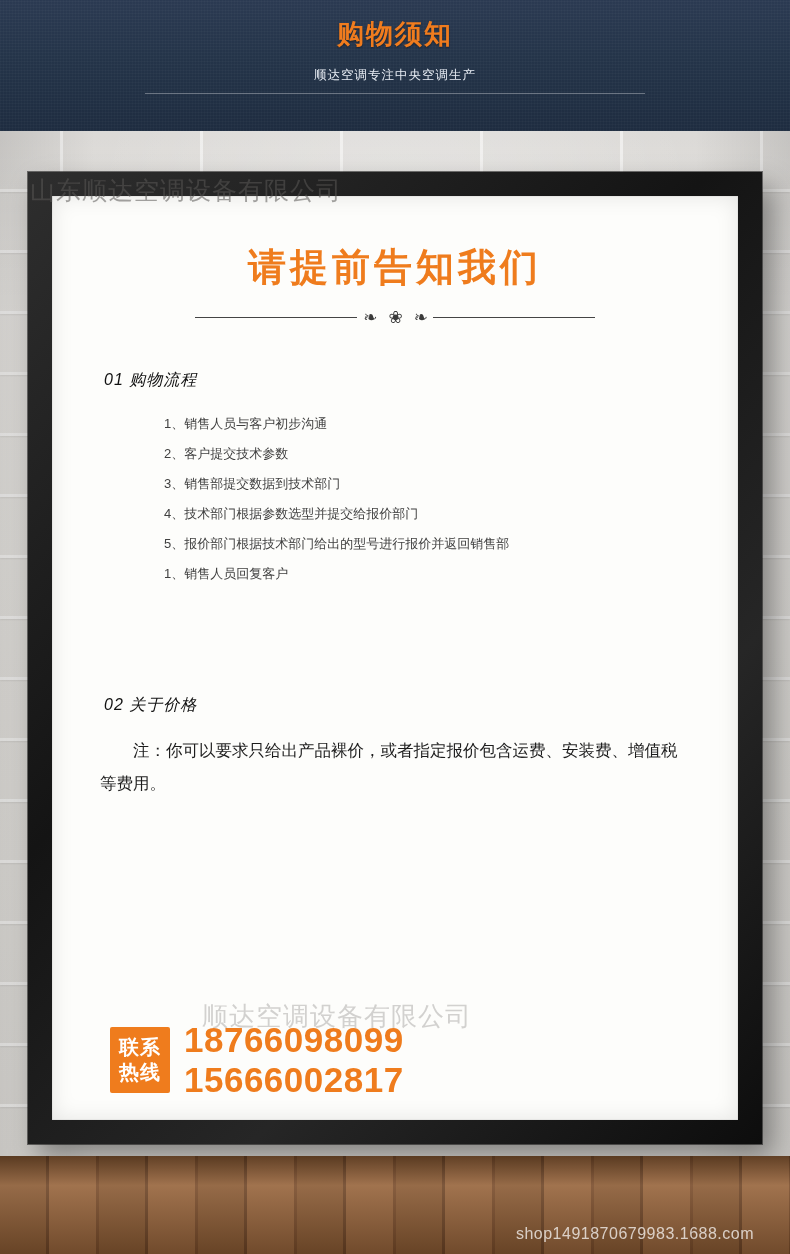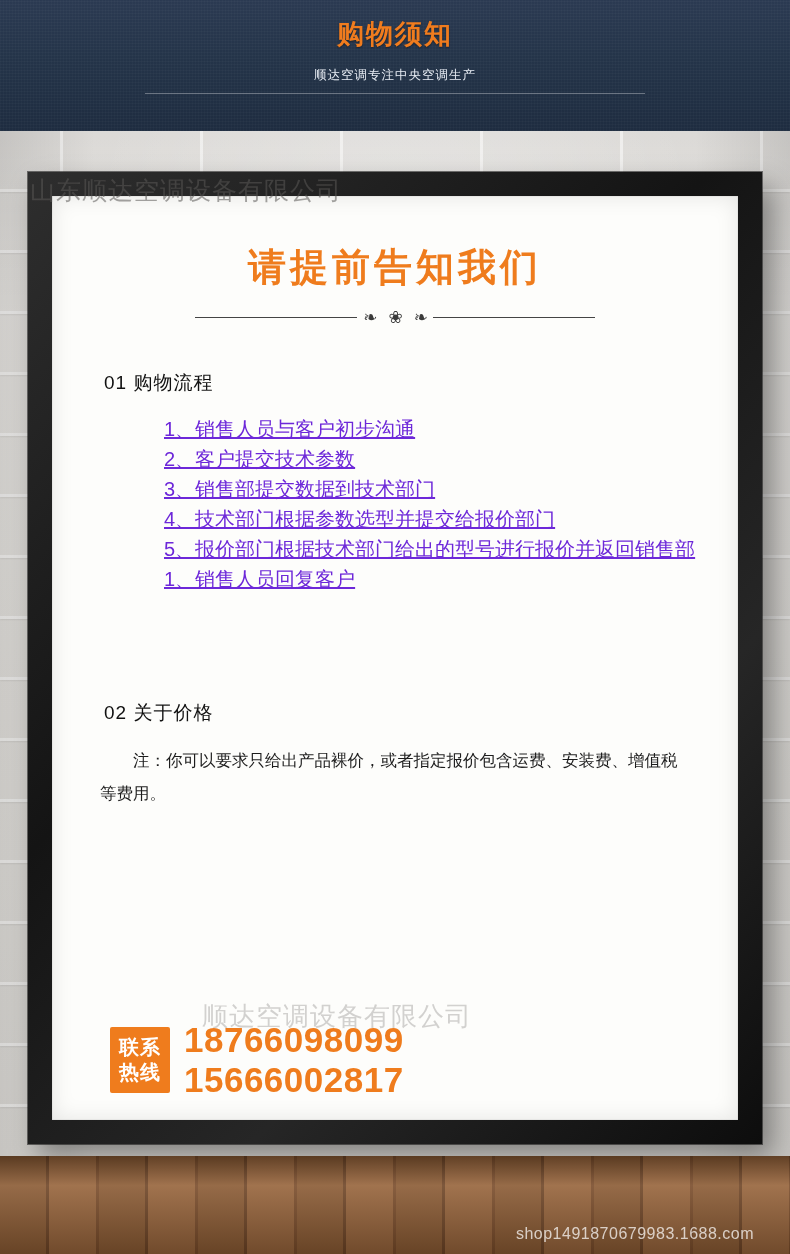--- a/index.html
+++ b/index.html
@@ -167,36 +167,36 @@
     margin: 26px 48px 0 48px;
     font-size: 16.5px;
     line-height: 33px;
     color: #1d1d1d;
     text-align: justify;
     text-indent: 2em;
   }
 
   .section-heading {
     margin: 44px 0 0 52px;
-    font-size: 19px;
+    font-size: 16px;
     color: #111;
     letter-spacing: 1px;
+    font-style: italic;
   }
   .section-heading .num { letter-spacing: 1px; }
 
   .step-list {
     margin: 18px 0 0 112px;
     list-style: none;
   }
   .step-list li {
-    font-size: 20px;
-    color: #6d28d9;
+    font-size: 13px;
+    color: #404040;
     line-height: 30px;
     white-space: nowrap;
-    text-decoration: underline;
   }
 
   .note {
     margin: 18px 48px 0 48px;
     font-size: 16.5px;
     line-height: 33px;
     color: #1d1d1d;
     text-indent: 2em;
   }
 

